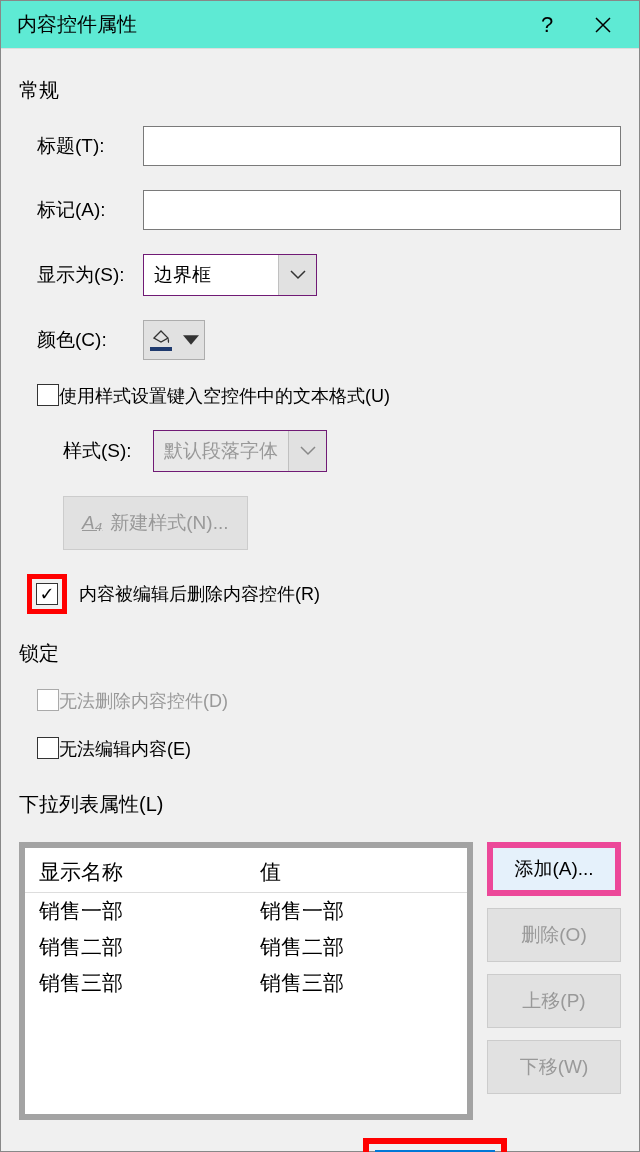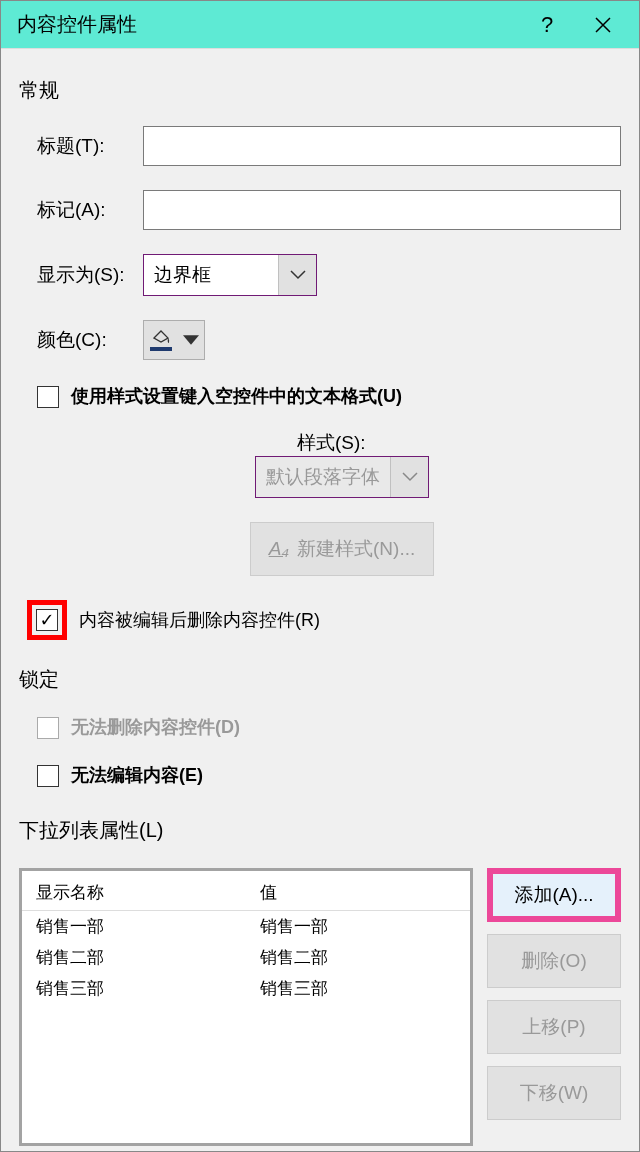--- a/index.html
+++ b/index.html
@@ -91,24 +91,22 @@
     }
     .select-wrap .select-btn svg { width: 16px; height: 10px; }
     .color-row .select-wrap { border: 1px solid #adadad; background:#e1e1e1; height:40px;}
     .color-row .select-btn { border-left: none; width: 26px; background: transparent;}
     .color-icon-wrap {
       display:flex; flex-direction:column; align-items:center; justify-content:center;
       padding: 0 6px;
     }
     .checkbox-row {
       display: flex;
-      align-items: flex-end;
+      align-items: flex-start;
       margin: 8px 0 8px 18px;
-      gap: 12px;
-      font-weight: bold;
     }
     .checkbox {
       width: 22px;
       height: 22px;
       border: 1.5px solid #333;
       background: #fff;
       display: flex;
       align-items: center;
       justify-content: center;
       flex-shrink: 0;
@@ -125,21 +123,20 @@
       display: inline-flex;
     }
     .highlight-wrap {
       display: flex;
       align-items: center;
       gap: 12px;
       margin: 8px 0 8px 8px;
     }
     .indented {
       margin-left: 44px;
-      flex-direction: column;
     }
     .button {
       background: #e1e1e1;
       border: 1px solid #adadad;
       padding: 7px 18px;
       font-size: 19px;
       display: inline-flex;
       align-items: center;
       justify-content: center;
       min-width: 118px;
@@ -149,25 +146,25 @@
       color: #999;
       border-color: #ccc;
     }
     .listbox-area {
       display: flex;
       gap: 14px;
       margin-top: 10px;
     }
     .listbox {
       flex: 1;
-      border: 3px solid #a3a3a3;
+      border: 6px solid #a3a3a3;
       background: #fff;
       height: 278px;
       padding: 6px 0 0 0;
-      font-size: 17px;
+      font-size: 21px;
     }
     .listbox table {
       width: 100%;
       border-collapse: collapse;
     }
     .listbox th {
       text-align: left;
       font-weight: normal;
       padding: 4px 14px 6px 14px;
       border-bottom: 1px solid #ddd;

